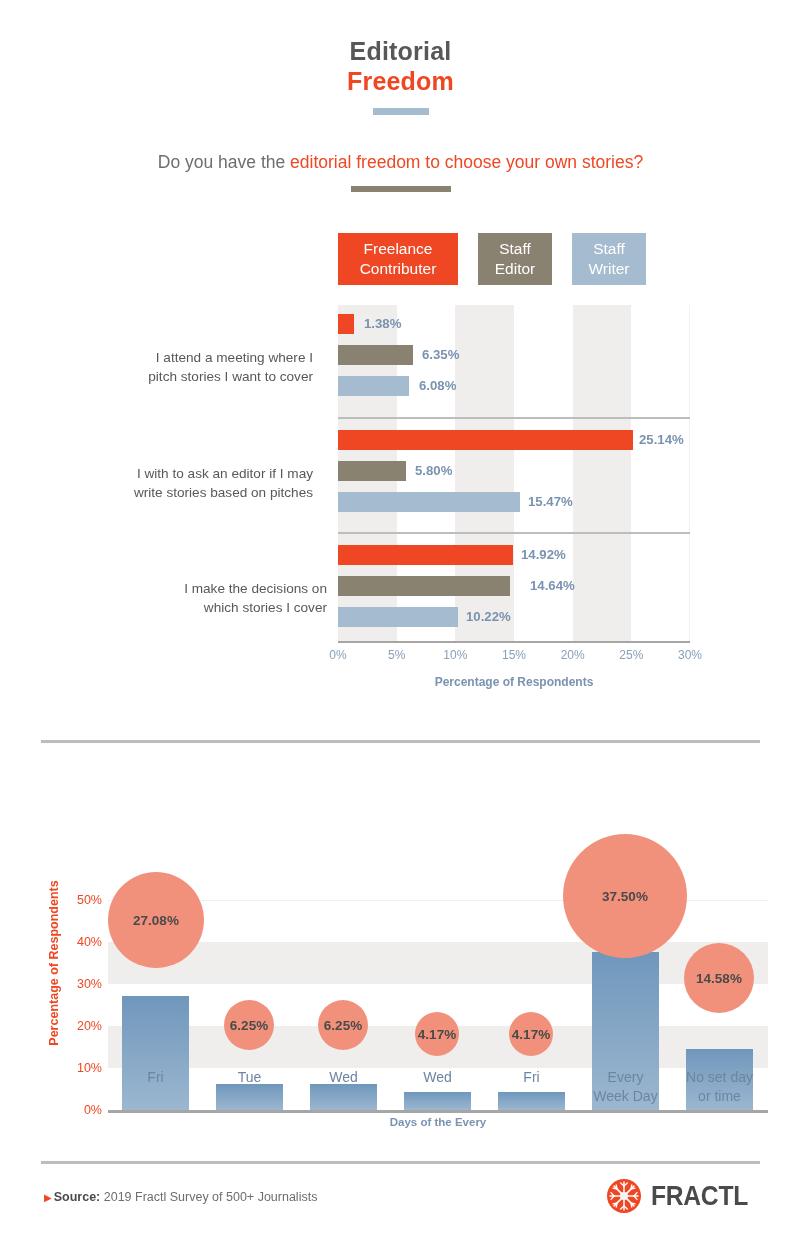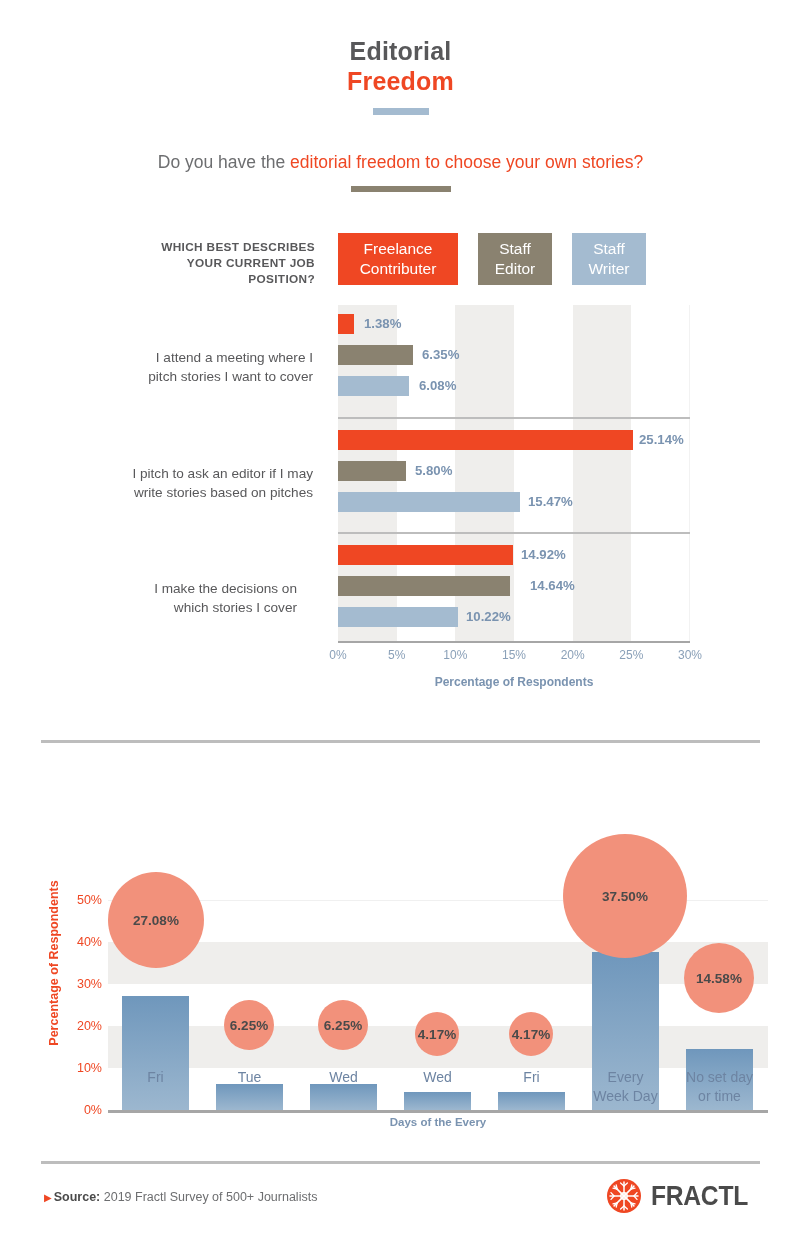--- a/index.html
+++ b/index.html
@@ -92,21 +92,20 @@
     <div class="title-l2">Freedom</div>
     <div class="title-rule"></div>
   </div>
 
   <div class="question" style="top:150px;">
     <span>Do you have the </span><span class="hl">editorial freedom to choose your own stories?</span>
     <div class="q-rule"></div>
   </div>
 
   <div class="legend">
-    <div class="legend-title">WHICH BEST DESCRIBES YOUR CURRENT JOB POSITION?</div>
     <div class="chip c1">Freelance Contributer</div>
     <div class="chip c2">Staff Editor</div>
     <div class="chip c3">Staff Writer</div>
   </div>
 
   <div class="barchart">
     <div class="plot">
       <div class="band" style="left:0px;width:58.67px;"></div>
       <div class="band" style="left:117.3px;width:58.67px;"></div>
       <div class="band" style="left:234.7px;width:58.67px;"></div>
@@ -125,33 +124,33 @@
       <div class="bar s1" style="left:338px;top:0px;width:16.2px;"></div>
       <div class="barval" style="left:364px;top:0px;">1.38%</div>
       <div class="bar s2" style="left:338px;top:31px;width:74.5px;"></div>
       <div class="barval" style="left:422px;top:31px;">6.35%</div>
       <div class="bar s3" style="left:338px;top:62px;width:71.3px;"></div>
       <div class="barval" style="left:419px;top:62px;">6.08%</div>
     </div>
 
     <div class="rowgroup" style="top:130px;">
       <div class="rowlabel" style="left:88px;top:34px;">
-        <span>I pitch to ask an editor if I may</span><br>
+        <span>I with to ask an editor if I may</span><br>
         <span>write stories based on pitches</span>
       </div>
       <div class="bar s1" style="left:338px;top:0px;width:295px;"></div>
       <div class="barval" style="left:639px;top:0px;">25.14%</div>
       <div class="bar s2" style="left:338px;top:31px;width:68.1px;"></div>
       <div class="barval" style="left:415px;top:31px;">5.80%</div>
       <div class="bar s3" style="left:338px;top:62px;width:181.5px;"></div>
       <div class="barval" style="left:528px;top:62px;">15.47%</div>
     </div>
 
     <div class="rowgroup" style="top:245px;">
-      <div class="rowlabel" style="left:72px;top:34px;">
+      <div class="rowlabel" style="left:102px;top:34px;">
         <span>I make the decisions on</span><br>
         <span>which stories I cover</span>
       </div>
       <div class="bar s1" style="left:338px;top:0px;width:175px;"></div>
       <div class="barval" style="left:521px;top:0px;">14.92%</div>
       <div class="bar s2" style="left:338px;top:31px;width:171.8px;"></div>
       <div class="barval" style="left:518px;top:31px;margin-left:12px;">14.64%</div>
       <div class="bar s3" style="left:338px;top:62px;width:119.9px;"></div>
       <div class="barval" style="left:466px;top:62px;">10.22%</div>
     </div>

